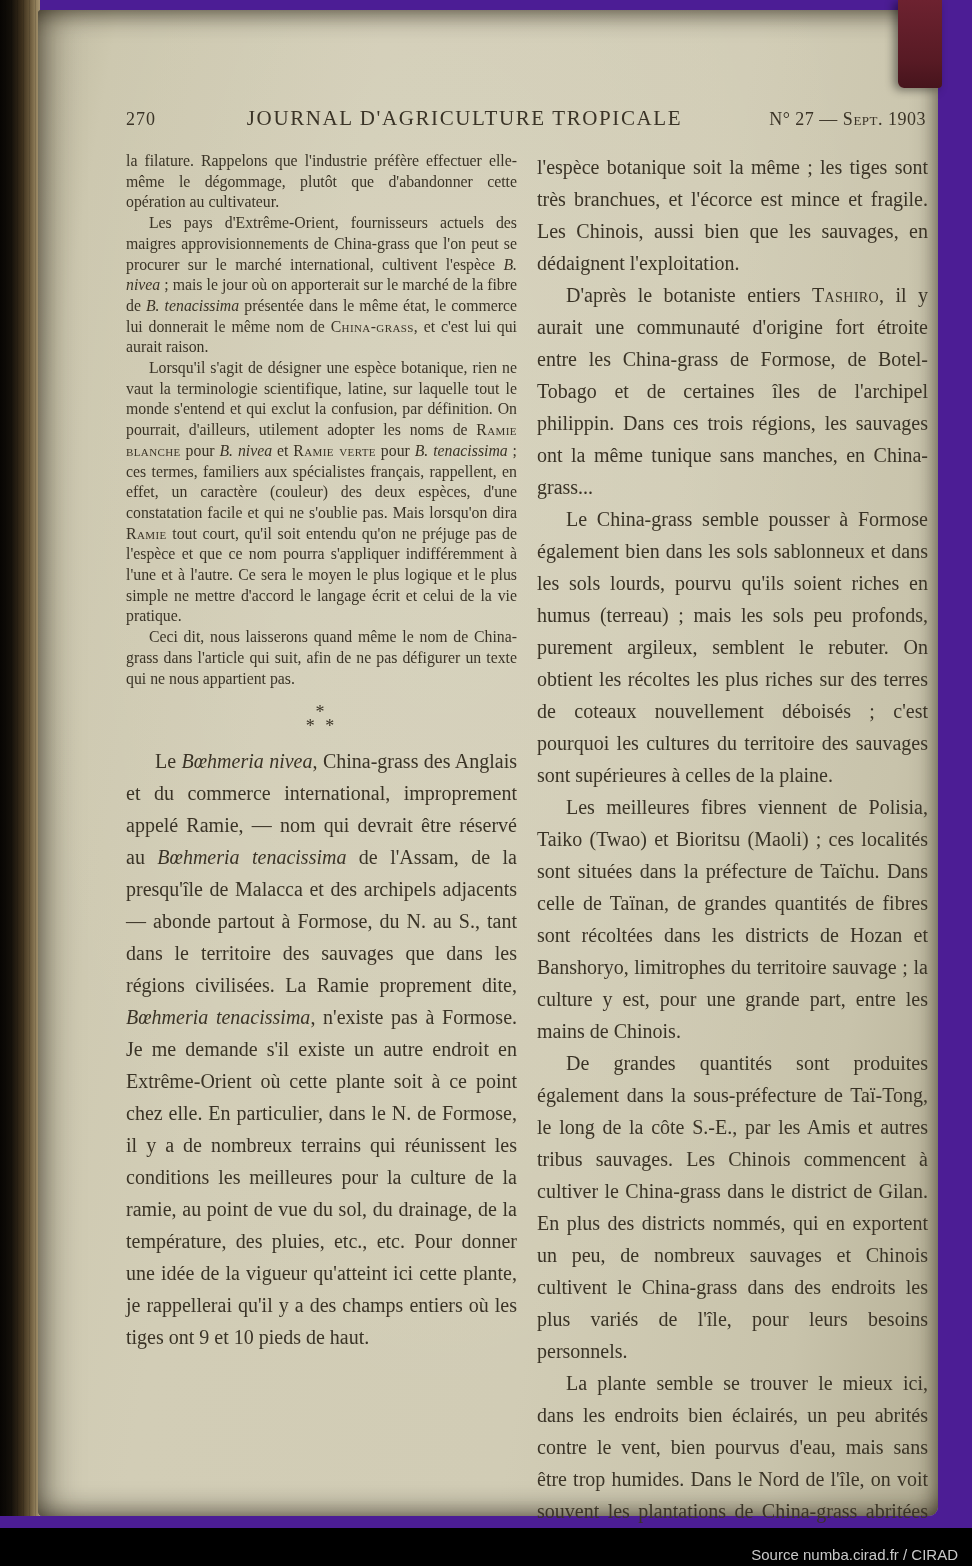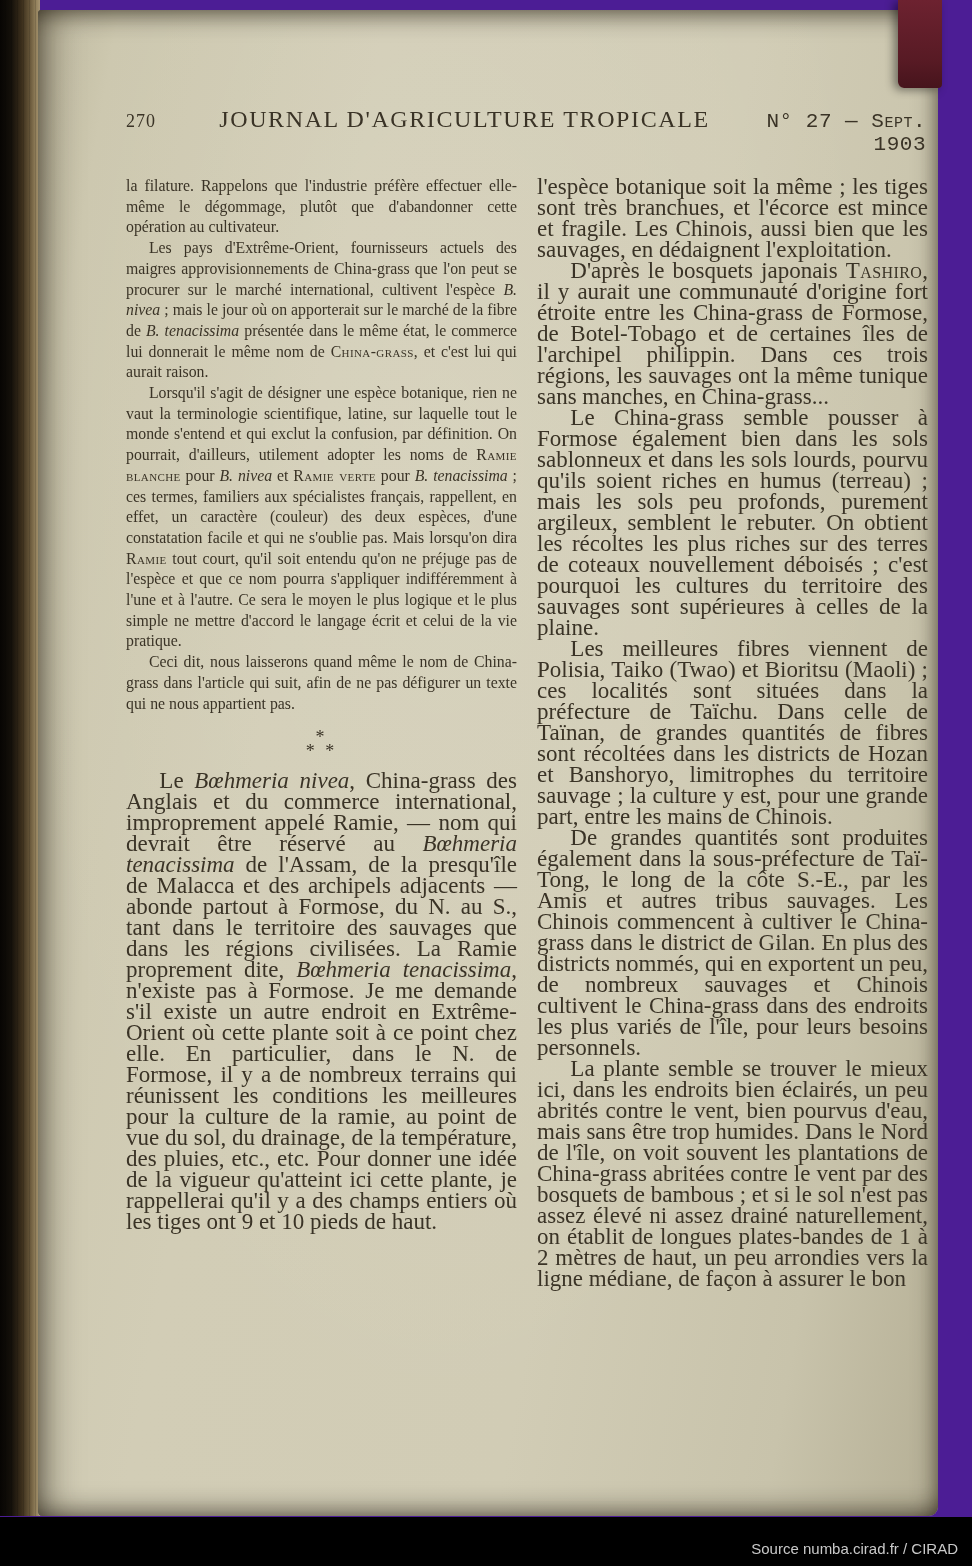--- a/index.html
+++ b/index.html
@@ -45,47 +45,47 @@
 
   .content {
     position:absolute; inset:0;
     padding:96px 10px 0 88px;
     color:#3a3326;
     box-sizing:border-box;
   }
 
   .page-header { display:flex; align-items:baseline; margin:0 2px 20px 0; }
   .page-number { width:72px; font-size:18px; letter-spacing:1px; }
-  .journal-title { flex:1; text-align:center; font-size:24px; letter-spacing:1.6px; white-space:nowrap; }
-  .issue-info { width:195px; text-align:right; font-size:21px; font-variant:small-caps; letter-spacing:.5px;font-family:Liberation Mono, monospace; }
+  .journal-title { flex:1; text-align:center; font-size:21px; letter-spacing:1.6px; white-space:nowrap; }
+  .issue-info { width:195px; text-align:right; font-size:18px; font-variant:small-caps; letter-spacing:.5px; }
 
   .columns { display:flex; gap:20px; }
   .col { flex:1; min-width:0; text-align:justify; }
   .col p { margin:0; text-indent:1.45em; hyphens:auto; -webkit-hyphens:auto; }
   .col p.no-indent { text-indent:0; }
 
   .intro p   { font-size:15.8px; line-height:20.7px; }
-  .article p { font-size:23px;   line-height:21px; }
+  .article p { font-size:20px;   line-height:32px; }
 
   .signature {
     text-align:right; font-size:15.5px; line-height:20.7px;
     margin-top:-20.7px; padding-right:6px;
     font-variant:small-caps; letter-spacing:1.5px;
   }
   .asterism {
     text-align:center; white-space:pre-line;
     font-size:18px; line-height:14px; letter-spacing:3px;
     margin:16px 0 12px;
   }
 
   .i  { font-style:italic; }
   .sc { font-variant:small-caps; letter-spacing:.4px; }
 
   .footer-bar {
-    position:absolute; left:0; right:0; bottom:0; height:49px;
+    position:absolute; left:0; right:0; bottom:0; height:38px;
     background:#000;
     display:flex; align-items:center; justify-content:flex-end;
     padding:14px 14px 0 0; box-sizing:border-box;
   }
   .source-text {
     color:#c9c9c9; font-size:15px;
     font-family:"Liberation Sans","DejaVu Sans",sans-serif;
   }
 </style>
 </head>
@@ -116,21 +116,21 @@
           <div class="asterism">*
 *  *</div>
           <div class="article">
               <p><span>Le </span><span class="i">Bœhmeria nivea</span><span>, China-grass des Anglais et du commerce international, improprement appelé Ramie, — nom qui devrait être réservé au </span><span class="i">Bœhmeria tenacissima</span><span> de l'Assam, de la presqu'île de Malacca et des archipels adjacents — abonde partout à Formose, du N. au S., tant dans le territoire des sauvages que dans les régions civilisées. La Ramie proprement dite, </span><span class="i">Bœhmeria tenacissima</span><span>, n'existe pas à Formose. Je me demande s'il existe un autre endroit en Extrême-Orient où cette plante soit à ce point chez elle. En particulier, dans le N. de Formose, il y a de nombreux terrains qui réunissent les conditions les meilleures pour la culture de la ramie, au point de vue du sol, du drainage, de la température, des pluies, etc., etc. Pour donner une idée de la vigueur qu'atteint ici cette plante, je rappellerai qu'il y a des champs entiers où les tiges ont 9 et 10 pieds de haut.</span></p>
             </div>
         </div>
 
         <div class="col">
           <div class="article">
               <p class="no-indent"><span>l'espèce botanique soit la même ; les tiges sont très branchues, et l'écorce est mince et fragile. Les Chinois, aussi bien que les sauvages, en dédaignent l'exploitation.</span></p>
-              <p><span>D'après le bosquets japonais </span><span class="sc">Tashiro</span><span>, il y aurait une communauté d'origine fort étroite entre les China-grass de Formose, de Botel-Tobago et de certaines îles de l'archipel philippin. Dans ces trois régions, les sauvages ont la même tunique sans manches, en China-grass...</span></p>
+              <p><span>D'après le botaniste entiers </span><span class="sc">Tashiro</span><span>, il y aurait une communauté d'origine fort étroite entre les China-grass de Formose, de Botel-Tobago et de certaines îles de l'archipel philippin. Dans ces trois régions, les sauvages ont la même tunique sans manches, en China-grass...</span></p>
               <p><span>Le China-grass semble pousser à Formose également bien dans les sols sablonneux et dans les sols lourds, pourvu qu'ils soient riches en humus (terreau) ; mais les sols peu profonds, purement argileux, semblent le rebuter. On obtient les récoltes les plus riches sur des terres de coteaux nouvellement déboisés ; c'est pourquoi les cultures du territoire des sauvages sont supérieures à celles de la plaine.</span></p>
               <p><span>Les meilleures fibres viennent de Polisia, Taiko (Twao) et Bioritsu (Maoli) ; ces localités sont situées dans la préfecture de Taïchu. Dans celle de Taïnan, de grandes quantités de fibres sont récoltées dans les districts de Hozan et Banshoryo, limitrophes du territoire sauvage ; la culture y est, pour une grande part, entre les mains de Chinois.</span></p>
               <p><span>De grandes quantités sont produites également dans la sous-préfecture de Taï-Tong, le long de la côte S.-E., par les Amis et autres tribus sauvages. Les Chinois commencent à cultiver le China-grass dans le district de Gilan. En plus des districts nommés, qui en exportent un peu, de nombreux sauvages et Chinois cultivent le China-grass dans des endroits les plus variés de l'île, pour leurs besoins personnels.</span></p>
               <p><span>La plante semble se trouver le mieux ici, dans les endroits bien éclairés, un peu abrités contre le vent, bien pourvus d'eau, mais sans être trop humides. Dans le Nord de l'île, on voit souvent les plantations de China-grass abritées contre le vent par des bosquets de bambous ; et si le sol n'est pas assez élevé ni assez drainé naturellement, on établit de longues plates-bandes de 1 à 2 mètres de haut, un peu arrondies vers la ligne médiane, de façon à assurer le bon</span></p>
             </div>
         </div>
 
       </div>
     </div>
   </div>

